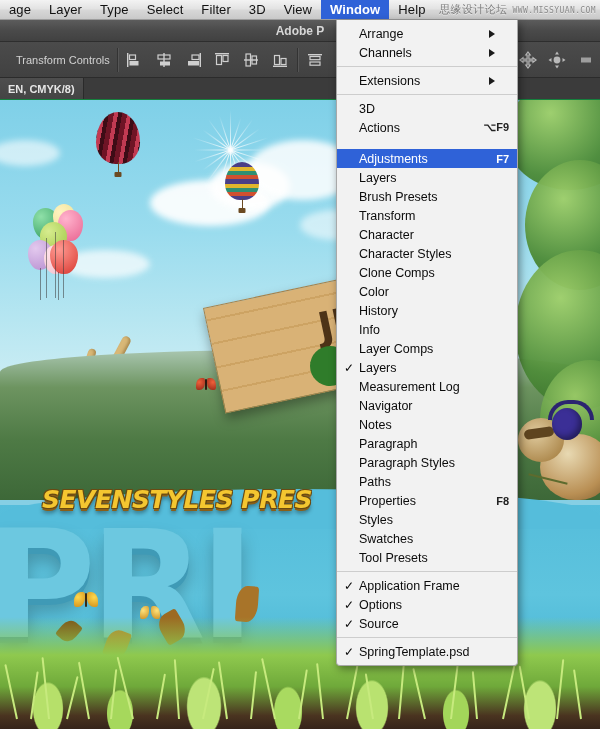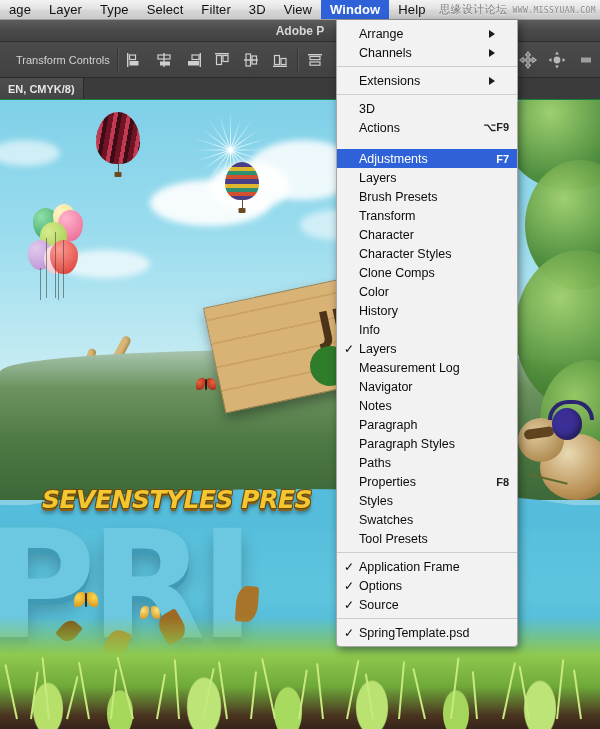--- a/index.html
+++ b/index.html
@@ -499,20 +499,23 @@
       <div class="mi">
         <span>Color</span>
       </div>
       <div class="mi">
         <span>History</span>
       </div>
       <div class="mi">
         <span>Info</span>
       </div>
       <div class="mi">
+        <span>Layer Comps</span>
+      </div>
+      <div class="mi">
         <span class="check">✓</span>
         <span>Layers</span>
       </div>
       <div class="mi">
         <span>Measurement Log</span>
       </div>
       <div class="mi">
         <span>Navigator</span>
       </div>
       <div class="mi">

